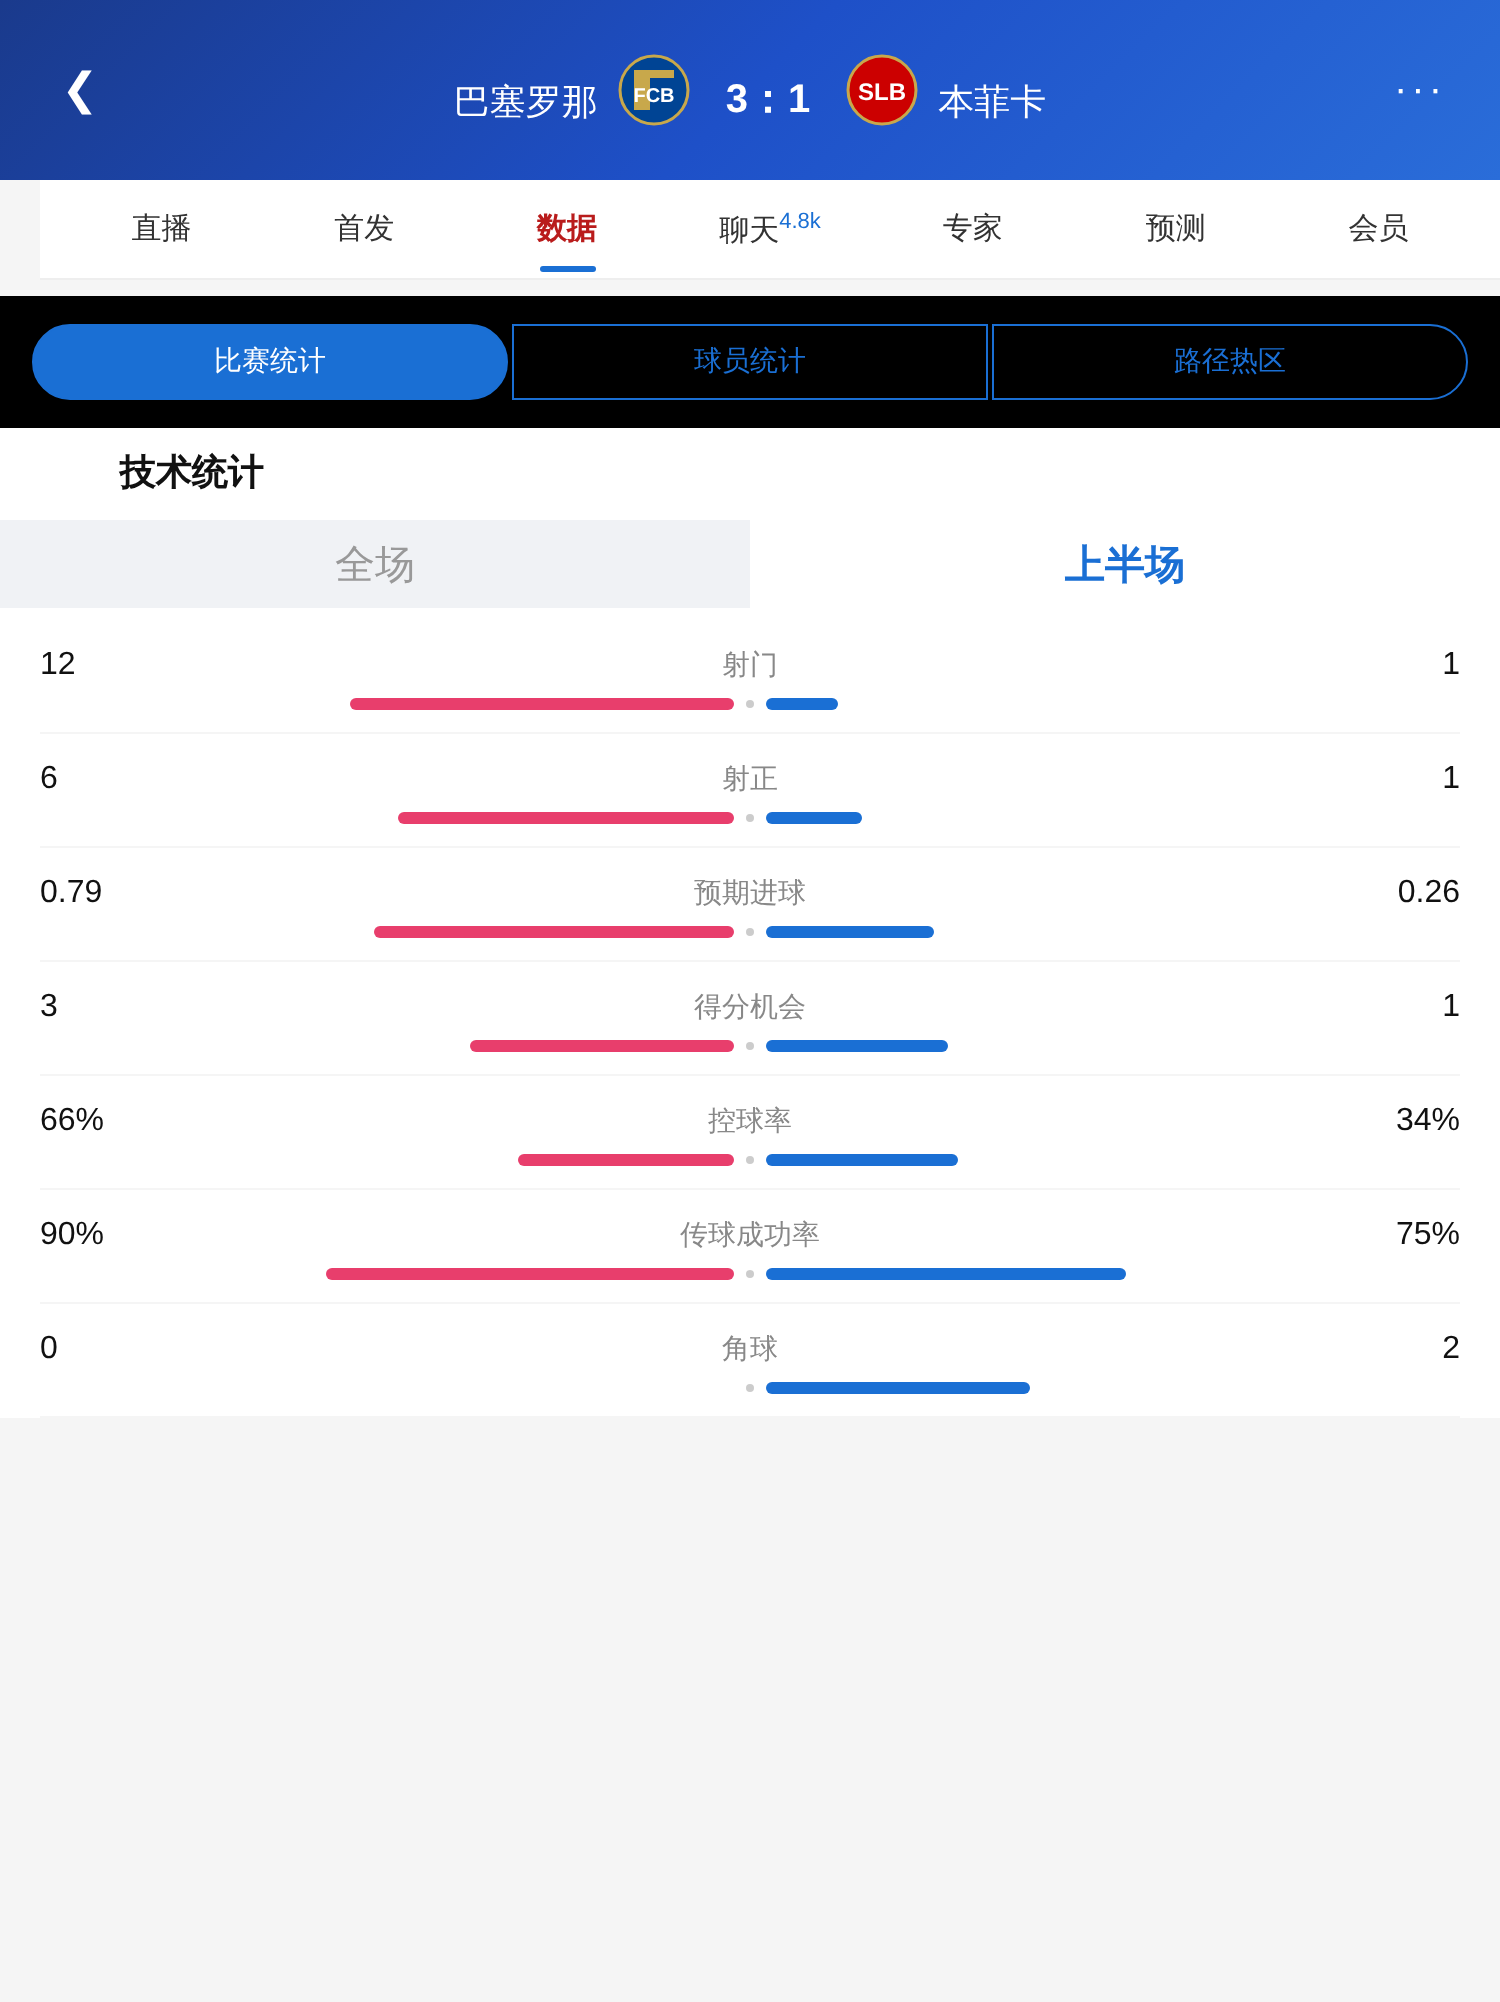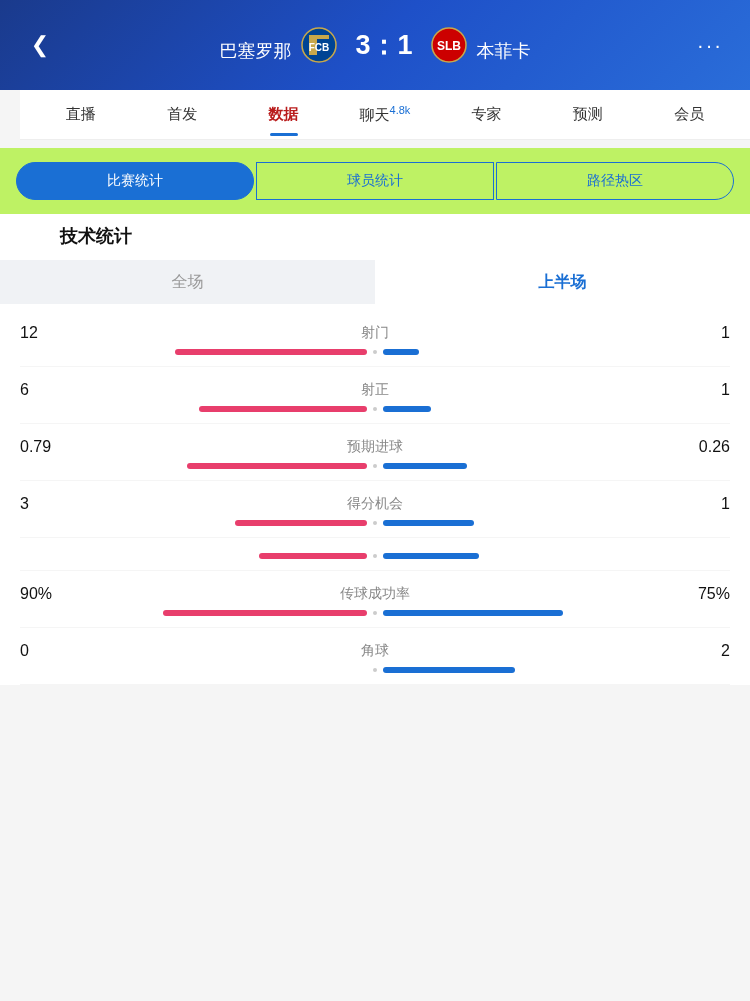--- a/index.html
+++ b/index.html
@@ -44,21 +44,21 @@
       width: 36px;
       height: 36px;
       border-radius: 50%;
       display: flex;
       align-items: center;
       justify-content: center;
       font-size: 20px;
     }
     .score {
       color: white;
-      font-size: 27px;
+      font-size: 20px;
       font-weight: bold;
       margin: 0 8px;
     }
     .header-more {
       color: white;
       font-size: 20px;
       cursor: pointer;
       width: 40px;
       text-align: center;
       letter-spacing: 2px;
@@ -108,21 +108,21 @@
     .content {
       background: white;
       margin-top: 8px;
     }
 
     
     .sub-tabs {
       display: flex;
       padding: 14px 16px;
       gap: 2px;
-      background: #bef264;
+      background: #000000;
     }
     .sub-tab {
       flex: 1;
       text-align: center;
       padding: 9px 0;
       font-size: 14px;
       color: #1a6fd4;
       border: 1px solid #1a6fd4;
       cursor: pointer;
     }
@@ -155,21 +155,21 @@
       display: flex;
       background: #f0f2f5;
       margin: 6px 0;
       height: 44px;
     }
     .half-tab {
       flex: 1;
       display: flex;
       align-items: center;
       justify-content: center;
-      font-size: 16px;
+      font-size: 20px;
       color: #999;
       cursor: pointer;
     }
     .half-tab.active {
       color: #1a6fd4;
       font-weight: bold;
       background: white;
     }
 
     
@@ -356,20 +356,25 @@
       <div class="bar-left-wrap">
         <div class="bar bar-pink" style="width:132px;"></div>
       </div>
       <div class="bar-center-dot"></div>
       <div class="bar-right-wrap">
         <div class="bar bar-blue" style="width:91px;"></div>
       </div>
     </div>
   </div>
       <div class="stat-row">
+    <div class="stat-numbers">
+      <span class="stat-left-val">66%</span>
+      <span class="stat-label">控球率</span>
+      <span class="stat-right-val">34%</span>
+    </div>
     <div class="stat-bars">
       <div class="bar-left-wrap">
         <div class="bar bar-pink" style="width:108px;"></div>
       </div>
       <div class="bar-center-dot"></div>
       <div class="bar-right-wrap">
         <div class="bar bar-blue" style="width:96px;"></div>
       </div>
     </div>
   </div>

